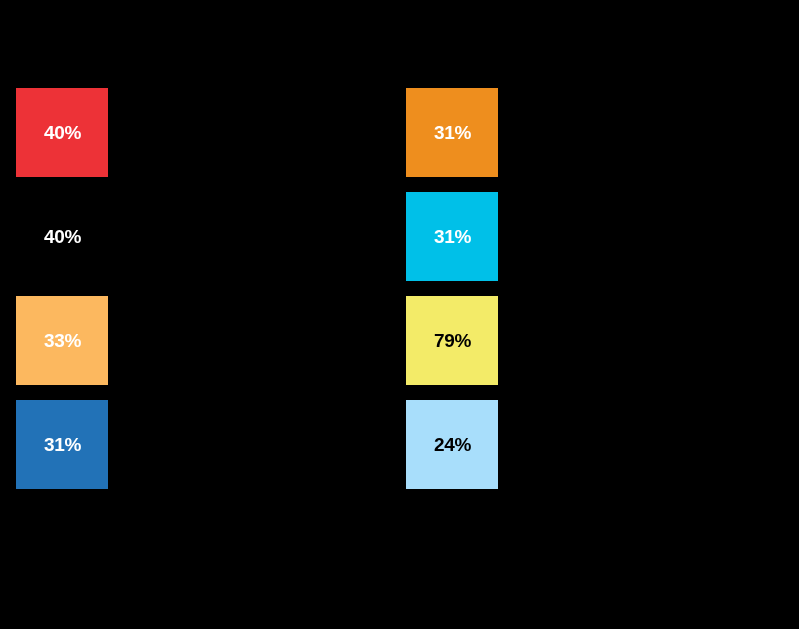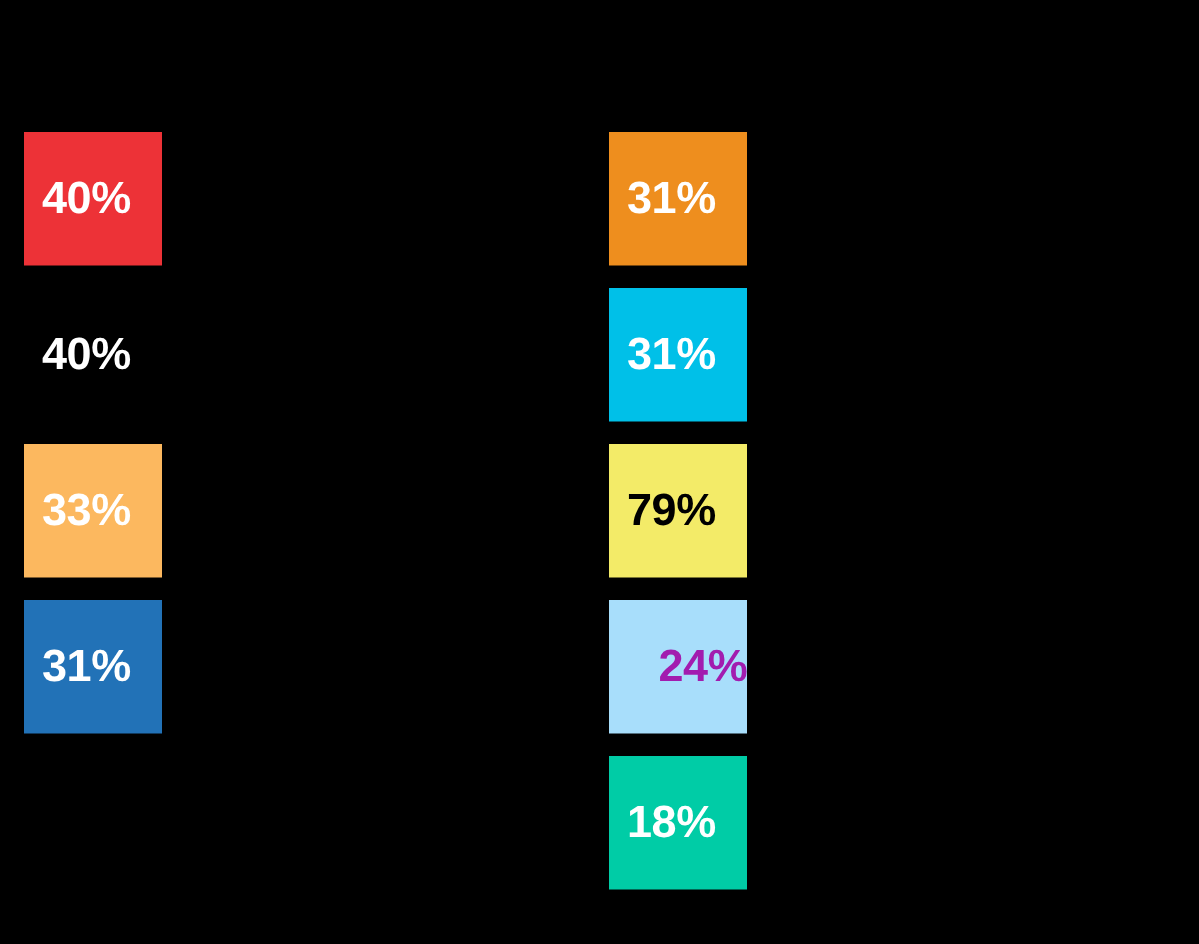--- a/index.html
+++ b/index.html
@@ -38,25 +38,25 @@
     height: 89px;
     margin-bottom: 15px;
     box-sizing: border-box;
     display: flex;
     align-items: center;
     justify-content: flex-start;
   }
   .tile:last-child { margin-bottom: 0; }
 
   .tile-value {
-    font-size: 30px;
+    font-size: 19px;
     font-weight: bold;
     letter-spacing: -0.3px;
     line-height: 1;
-    padding-left: 12px;
+    padding-left: 28px;
     white-space: nowrap;
     font-family: "Liberation Sans", "DejaVu Sans", sans-serif;
   }
   .tile-value.light { color: #FFFFFF; }
   .tile-value.dark  { color: #000000; }
 </style>
 </head>
 <body>
 
 <div id="chart-canvas">
@@ -78,19 +78,16 @@
       <div class="tile" style="background-color: rgb(238, 142, 30);">
         <span class="tile-value light" style="color: rgb(255, 255, 255);">31%</span>
       </div>
       <div class="tile" style="background-color: rgb(0, 192, 232);">
         <span class="tile-value light" style="color: rgb(255, 255, 255);">31%</span>
       </div>
       <div class="tile" style="background-color: rgb(243, 235, 104);">
         <span class="tile-value dark" style="color: rgb(0, 0, 0);">79%</span>
       </div>
       <div class="tile" style="background-color: rgb(168, 222, 251);">
-        <span class="tile-value dark" style="color: #a21caf; margin-left: 21px;">24%</span>
-      </div>
-      <div class="tile" style="background-color: rgb(0, 204, 166);">
-        <span class="tile-value light" style="color: rgb(255, 255, 255);">18%</span>
+        <span class="tile-value dark" style="color: #000000;">24%</span>
       </div>
     </div>
 </div>
 
 </body></html>

